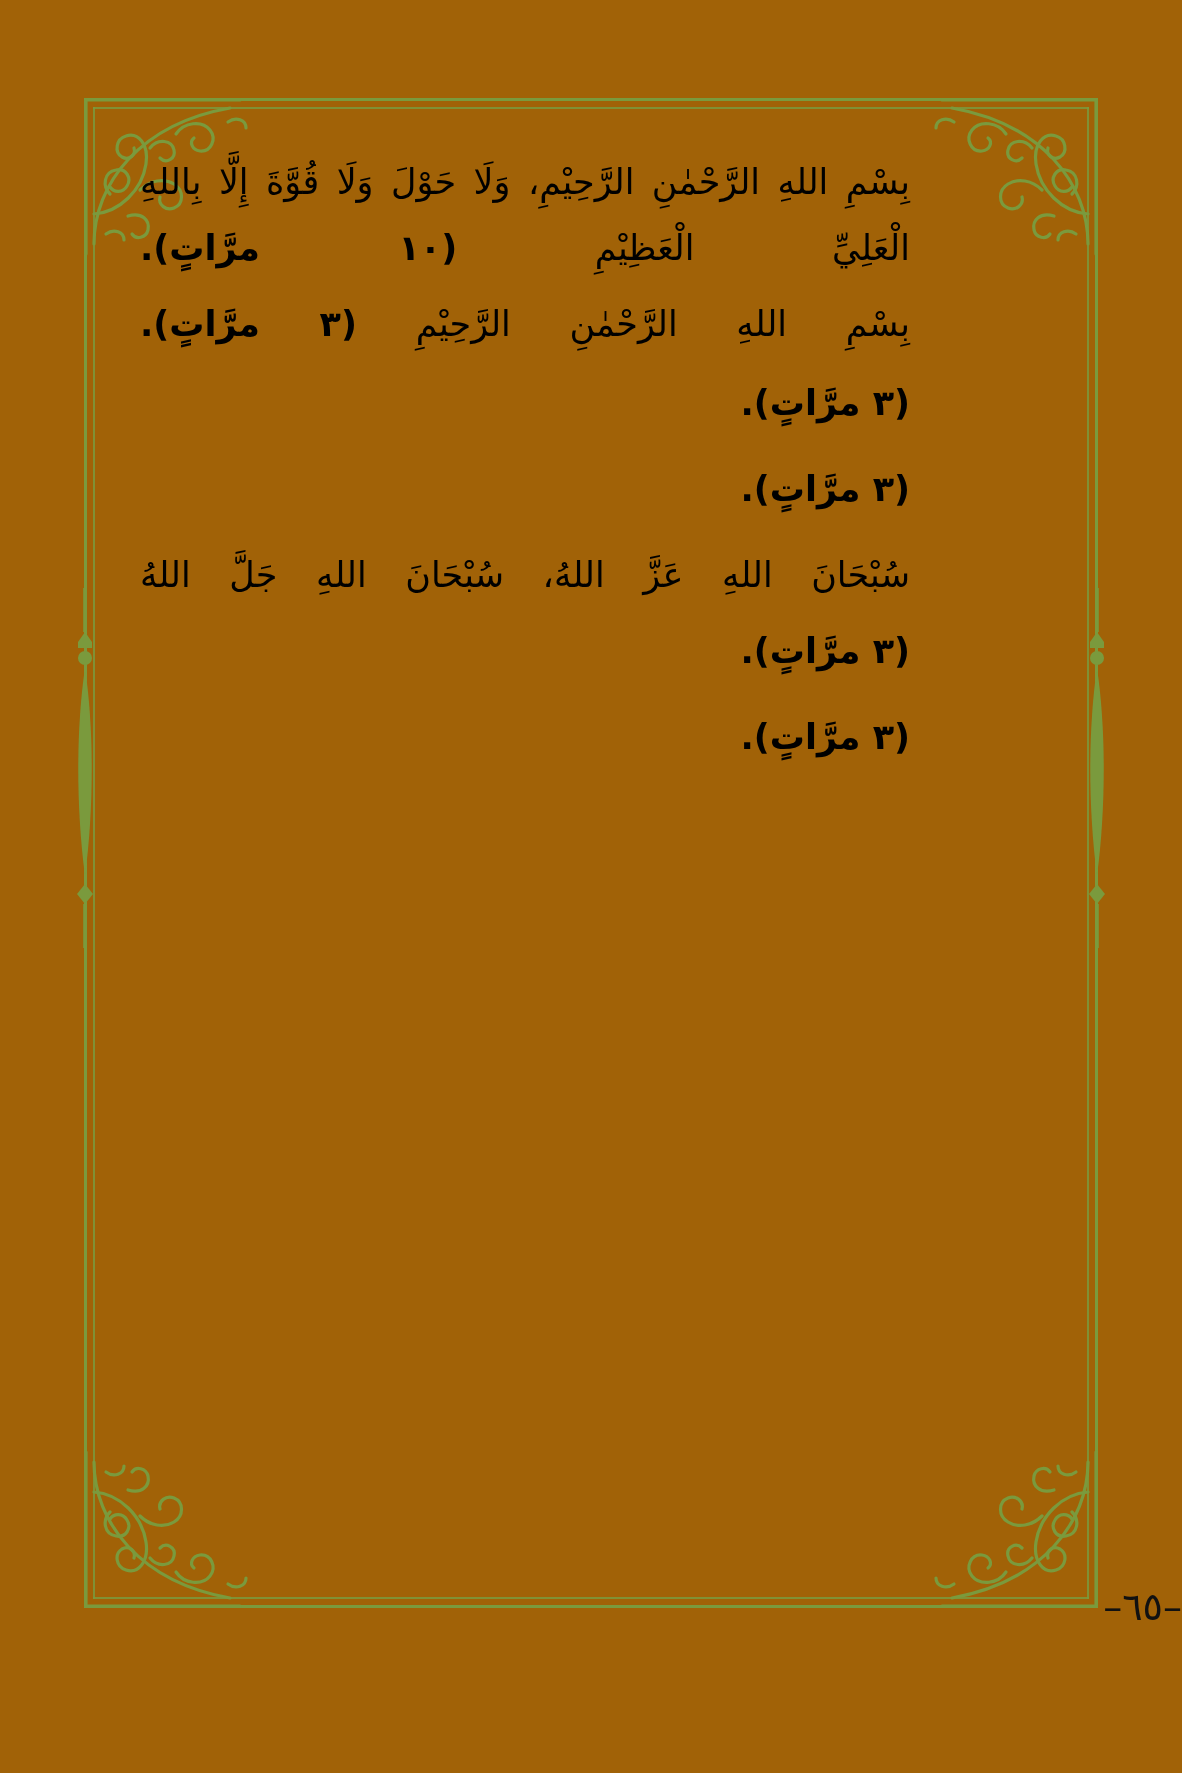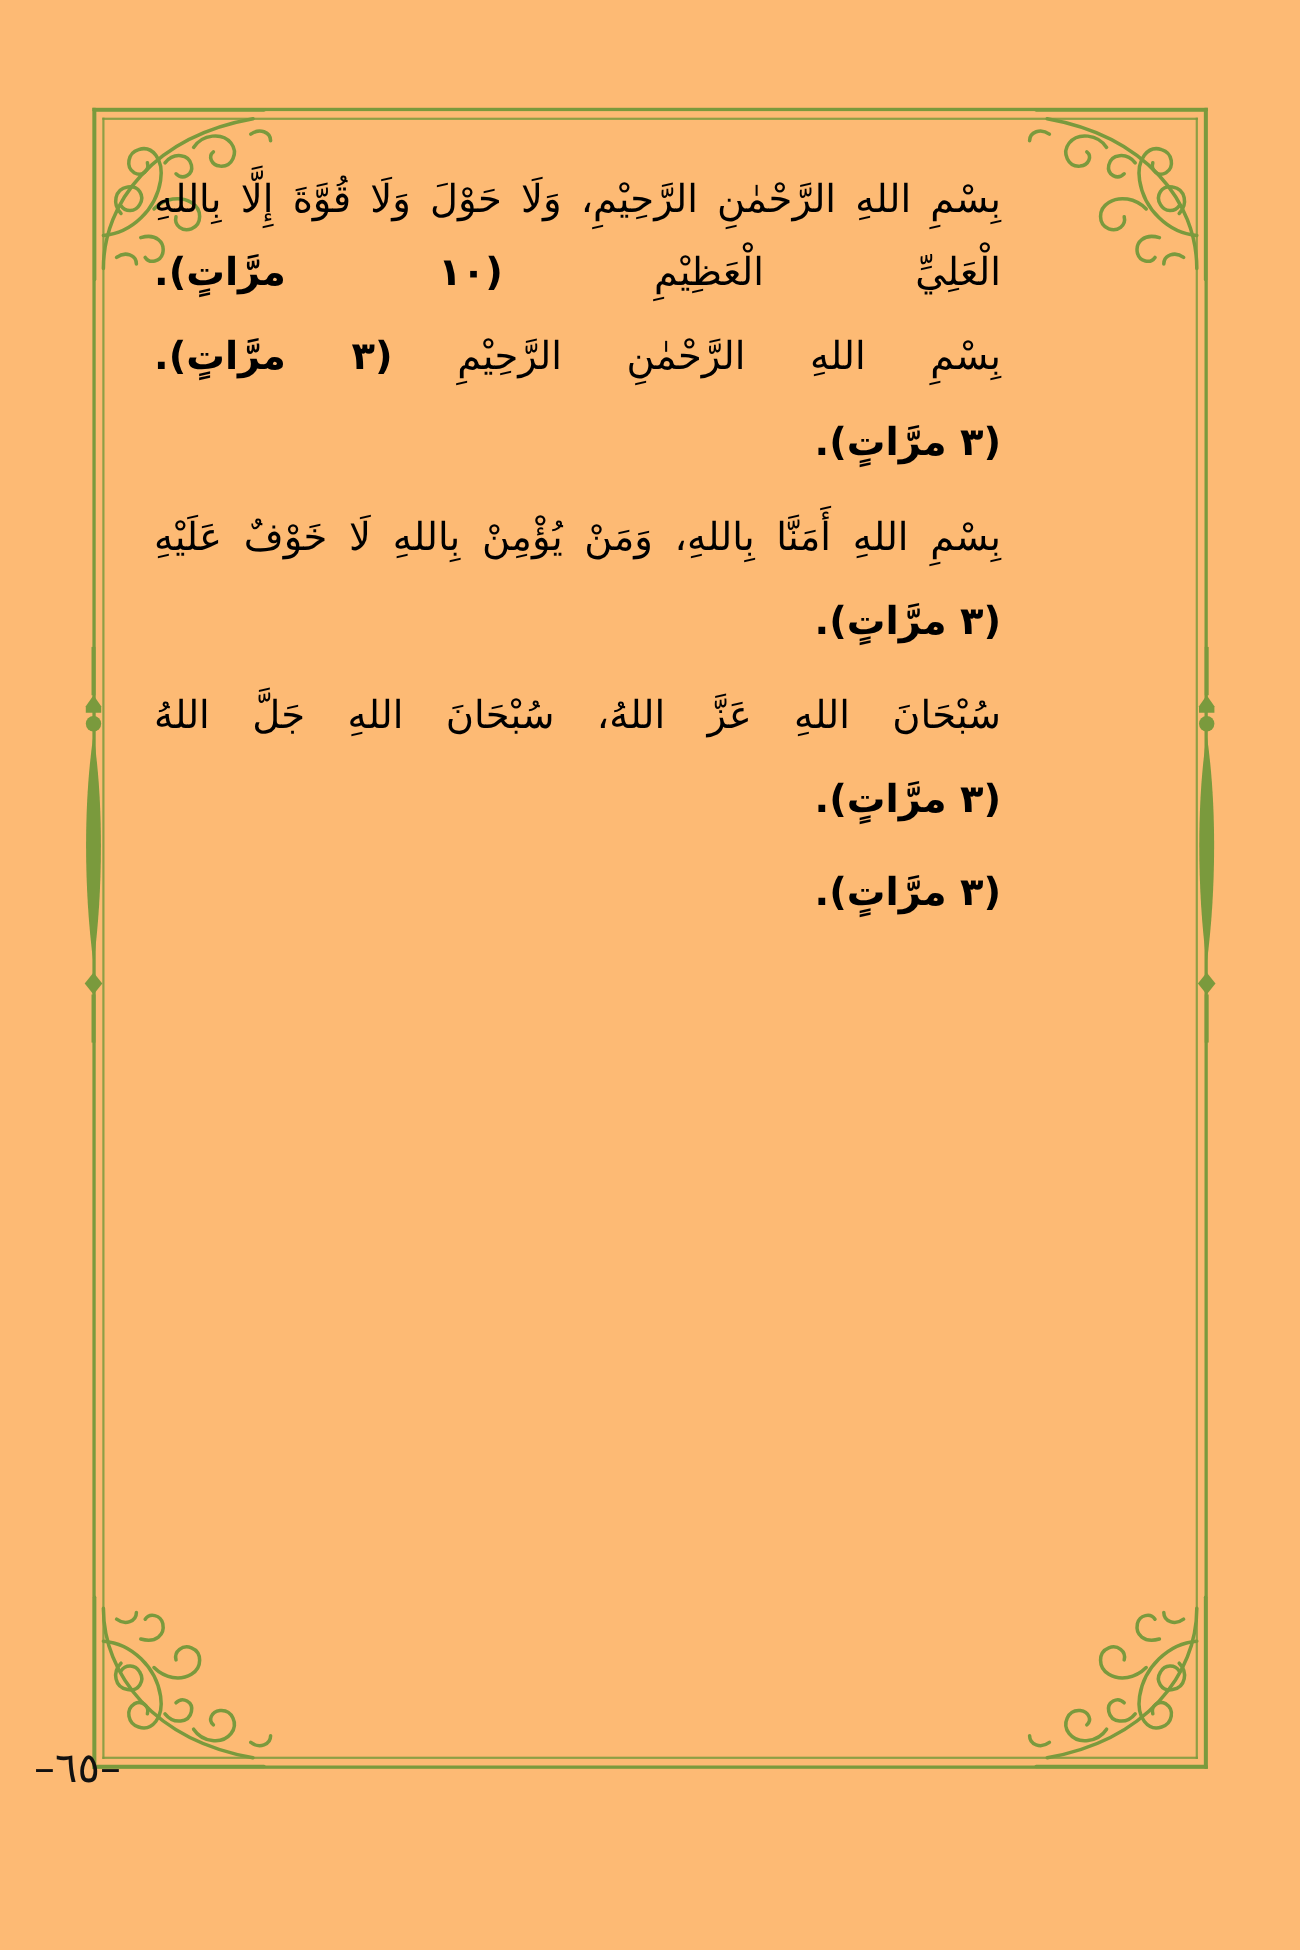--- a/index.html
+++ b/index.html
@@ -4,21 +4,21 @@
 <style>
   html, body {
     margin: 0;
     padding: 0;
     background: #ffffff;
   }
   .page {
     position: relative;
     width: 1182px;
     height: 1773px;
-    background: #fdba74;
+    background: #a16207;
     overflow: hidden;
     font-family: "DejaVu Sans", "Liberation Sans", sans-serif;
   }
 
   
   .frame {
     position: absolute;
     left: 84px;
     top: 98px;
     width: 1014px;
@@ -92,26 +92,25 @@
     text-align: right;
     font-weight: bold;
     direction: rtl;
   }
 
   .pageno {
     position: absolute;
     left: 0;
     right: 0;
     top: 1585px;
-    text-align: left;
+    text-align: right;
     font-family: "DejaVu Sans", "Liberation Sans", sans-serif;
     font-size: 38px;
     color: #111111;
     letter-spacing: 1px;
-    margin-left: 31px;
   }
 </style>
 </head>
 <body>
 
 <div class="page">
 
   <div class="frame">
     <div class="frame-line rule-top"></div>
     <div class="frame-line rule-bottom"></div>
@@ -224,21 +223,20 @@
   <div class="content">
 
     <p class="dhikr"><span>بِسْمِ اللهِ الرَّحْمٰنِ الرَّحِيْمِ، وَلَا حَوْلَ وَلَا قُوَّةَ إِلَّا بِاللهِ الْعَلِيِّ الْعَظِيْمِ</span>
       <span class="count">(١٠ مرَّاتٍ).</span></p>
 
     <p class="dhikr b2"><span>بِسْمِ اللهِ الرَّحْمٰنِ الرَّحِيْمِ</span>
       <span class="count">(٣ مرَّاتٍ).</span></p>
 
     <p class="dhikr-tail">(٣ مرَّاتٍ).</p>
 
-    <p class="dhikr"><span>بِسْمِ اللهِ أَمَنَّا بِاللهِ، وَمَنْ يُؤْمِنْ بِاللهِ لَا خَوْفٌ عَلَيْهِ</span></p>
     <p class="dhikr-tail">(٣ مرَّاتٍ).</p>
 
     <p class="dhikr"><span>سُبْحَانَ اللهِ عَزَّ اللهُ، سُبْحَانَ اللهِ جَلَّ اللهُ</span></p>
     <p class="dhikr-tail">(٣ مرَّاتٍ).</p>
 
     <p class="dhikr-tail">(٣ مرَّاتٍ).</p>
 
   </div>
 
   <div class="pageno">–٦٥–</div>

